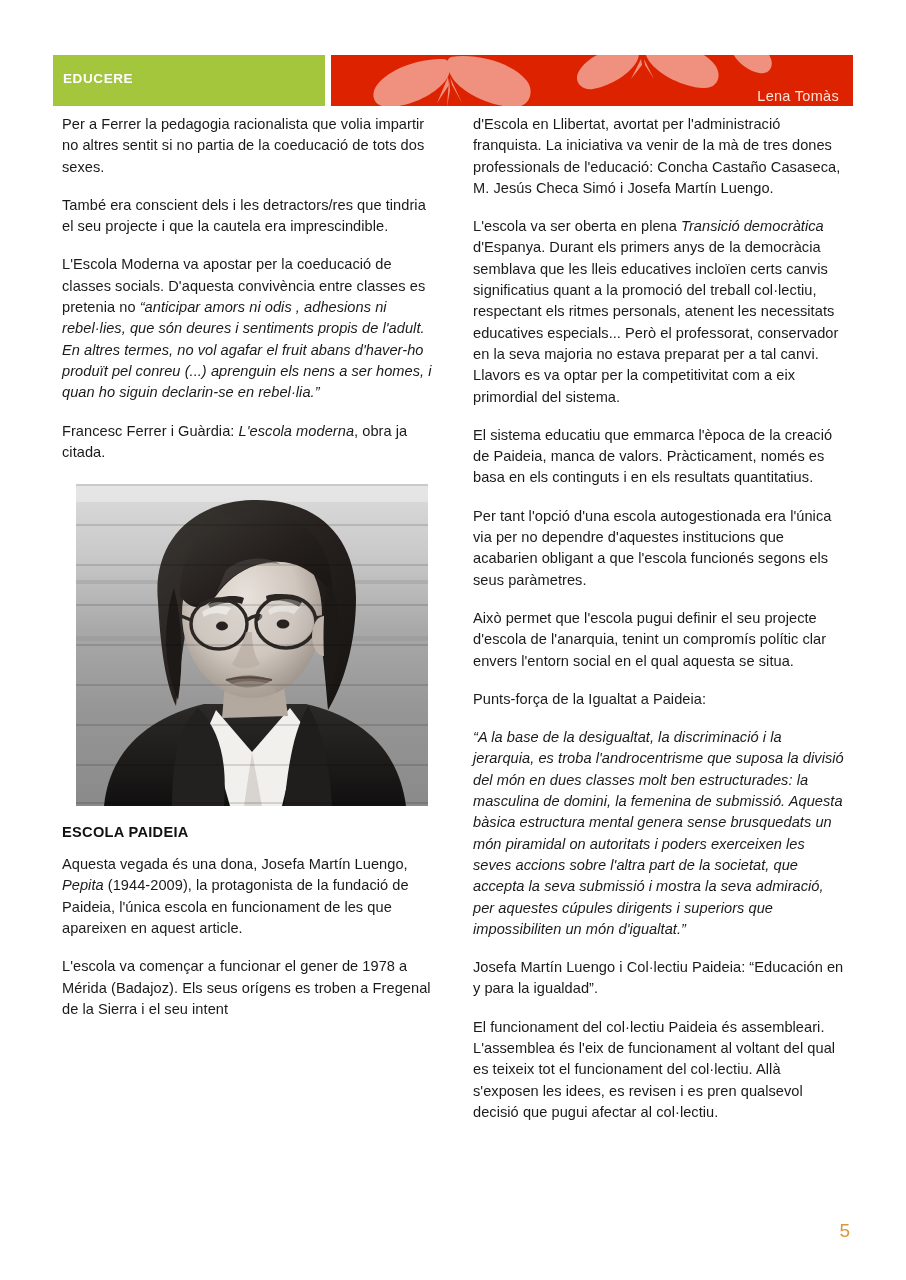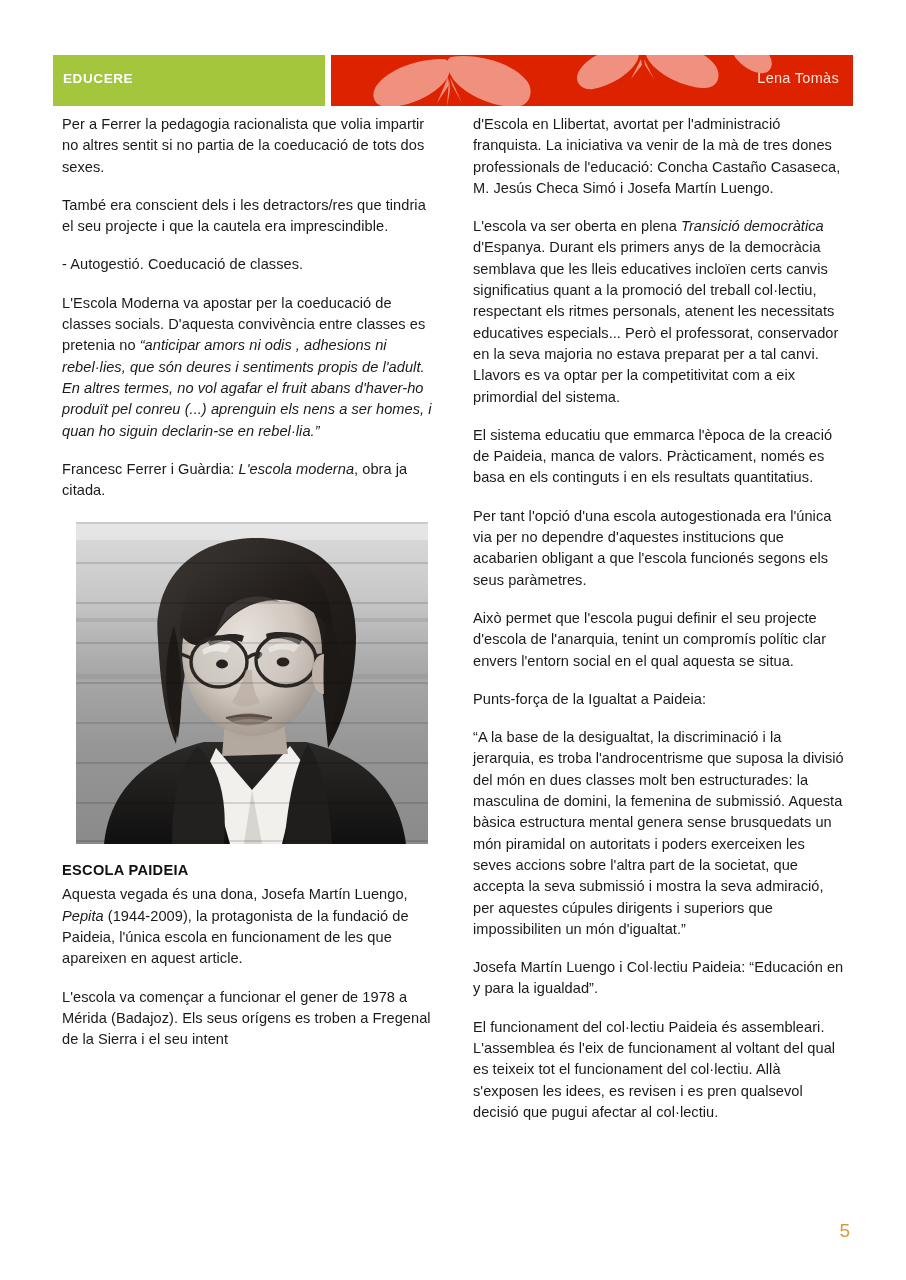--- a/index.html
+++ b/index.html
@@ -58,21 +58,21 @@
   .header-right svg.butterflies {
     position: absolute;
     left: 0;
     top: 0;
     width: 100%;
     height: 100%;
   }
   .header-author {
     position: absolute;
     right: 14px;
-    top: 15px;
+    top: 33px;
     font-size: 14.5px;
     color: #fbe3dc;
     letter-spacing: 0.3px;
     z-index: 3;
   }
 
   
   .content {
     position: absolute;
     left: 0;
@@ -89,23 +89,24 @@
 
   p.para {
     margin: 0 0 17px 0;
     font-size: 14.6px;
     line-height: 21.3px;
     color: #1a1a1a;
     letter-spacing: 0.05px;
   }
   .it { font-style: italic; }
   p.quote {
+    font-style: italic;
   }
   h2.section-head {
-    margin: 0 0 6px 0;
+    margin: 0 0 14px 0;
     font-size: 14.6px;
     font-weight: bold;
     letter-spacing: 0.3px;
     color: #111111;
   }
 
   
   .photo-wrap {
     margin: 21px 0 18px 14px;
     width: 352px;
@@ -154,21 +155,20 @@
     </svg>
     <div class="header-author">Lena Tomàs</div>
   </div>
 </div>
 
 <div class="content">
 
   <div class="col col-left">
     <p class="para">Per a Ferrer la pedagogia racionalista que volia impartir no altres sentit si no partia de la coeducació de tots dos sexes.</p>
     <p class="para">També era conscient dels i les detractors/res que tindria el seu projecte i que  la cautela era imprescindible.</p>
-    <p class="para">- Autogestió. Coeducació de classes.</p>
     <p class="para"><span>L'Escola Moderna va apostar per la coeducació de classes socials. D'aquesta convivència entre classes es pretenia no </span><span class="it">“anticipar amors ni odis , adhesions ni rebel·lies, que són deures i sentiments propis de l'adult. En altres termes, no vol agafar el fruit abans d'haver-ho produït pel conreu (...) aprenguin els nens a ser homes, i quan ho siguin declarin-se en rebel·lia.”</span></p>
     <p class="para"><span>Francesc Ferrer i Guàrdia: </span><span class="it">L'escola moderna</span><span>, obra ja citada.</span></p>
 
     <div class="photo-wrap">
       <svg viewBox="0 0 352 322" preserveAspectRatio="none">
         <defs>
           <linearGradient id="bgGrad" x1="0" y1="0" x2="0" y2="1">
             <stop offset="0%" stop-color="#dcdcdc"></stop>
             <stop offset="22%" stop-color="#c9c9c9"></stop>
             <stop offset="45%" stop-color="#a9a9a9"></stop>

